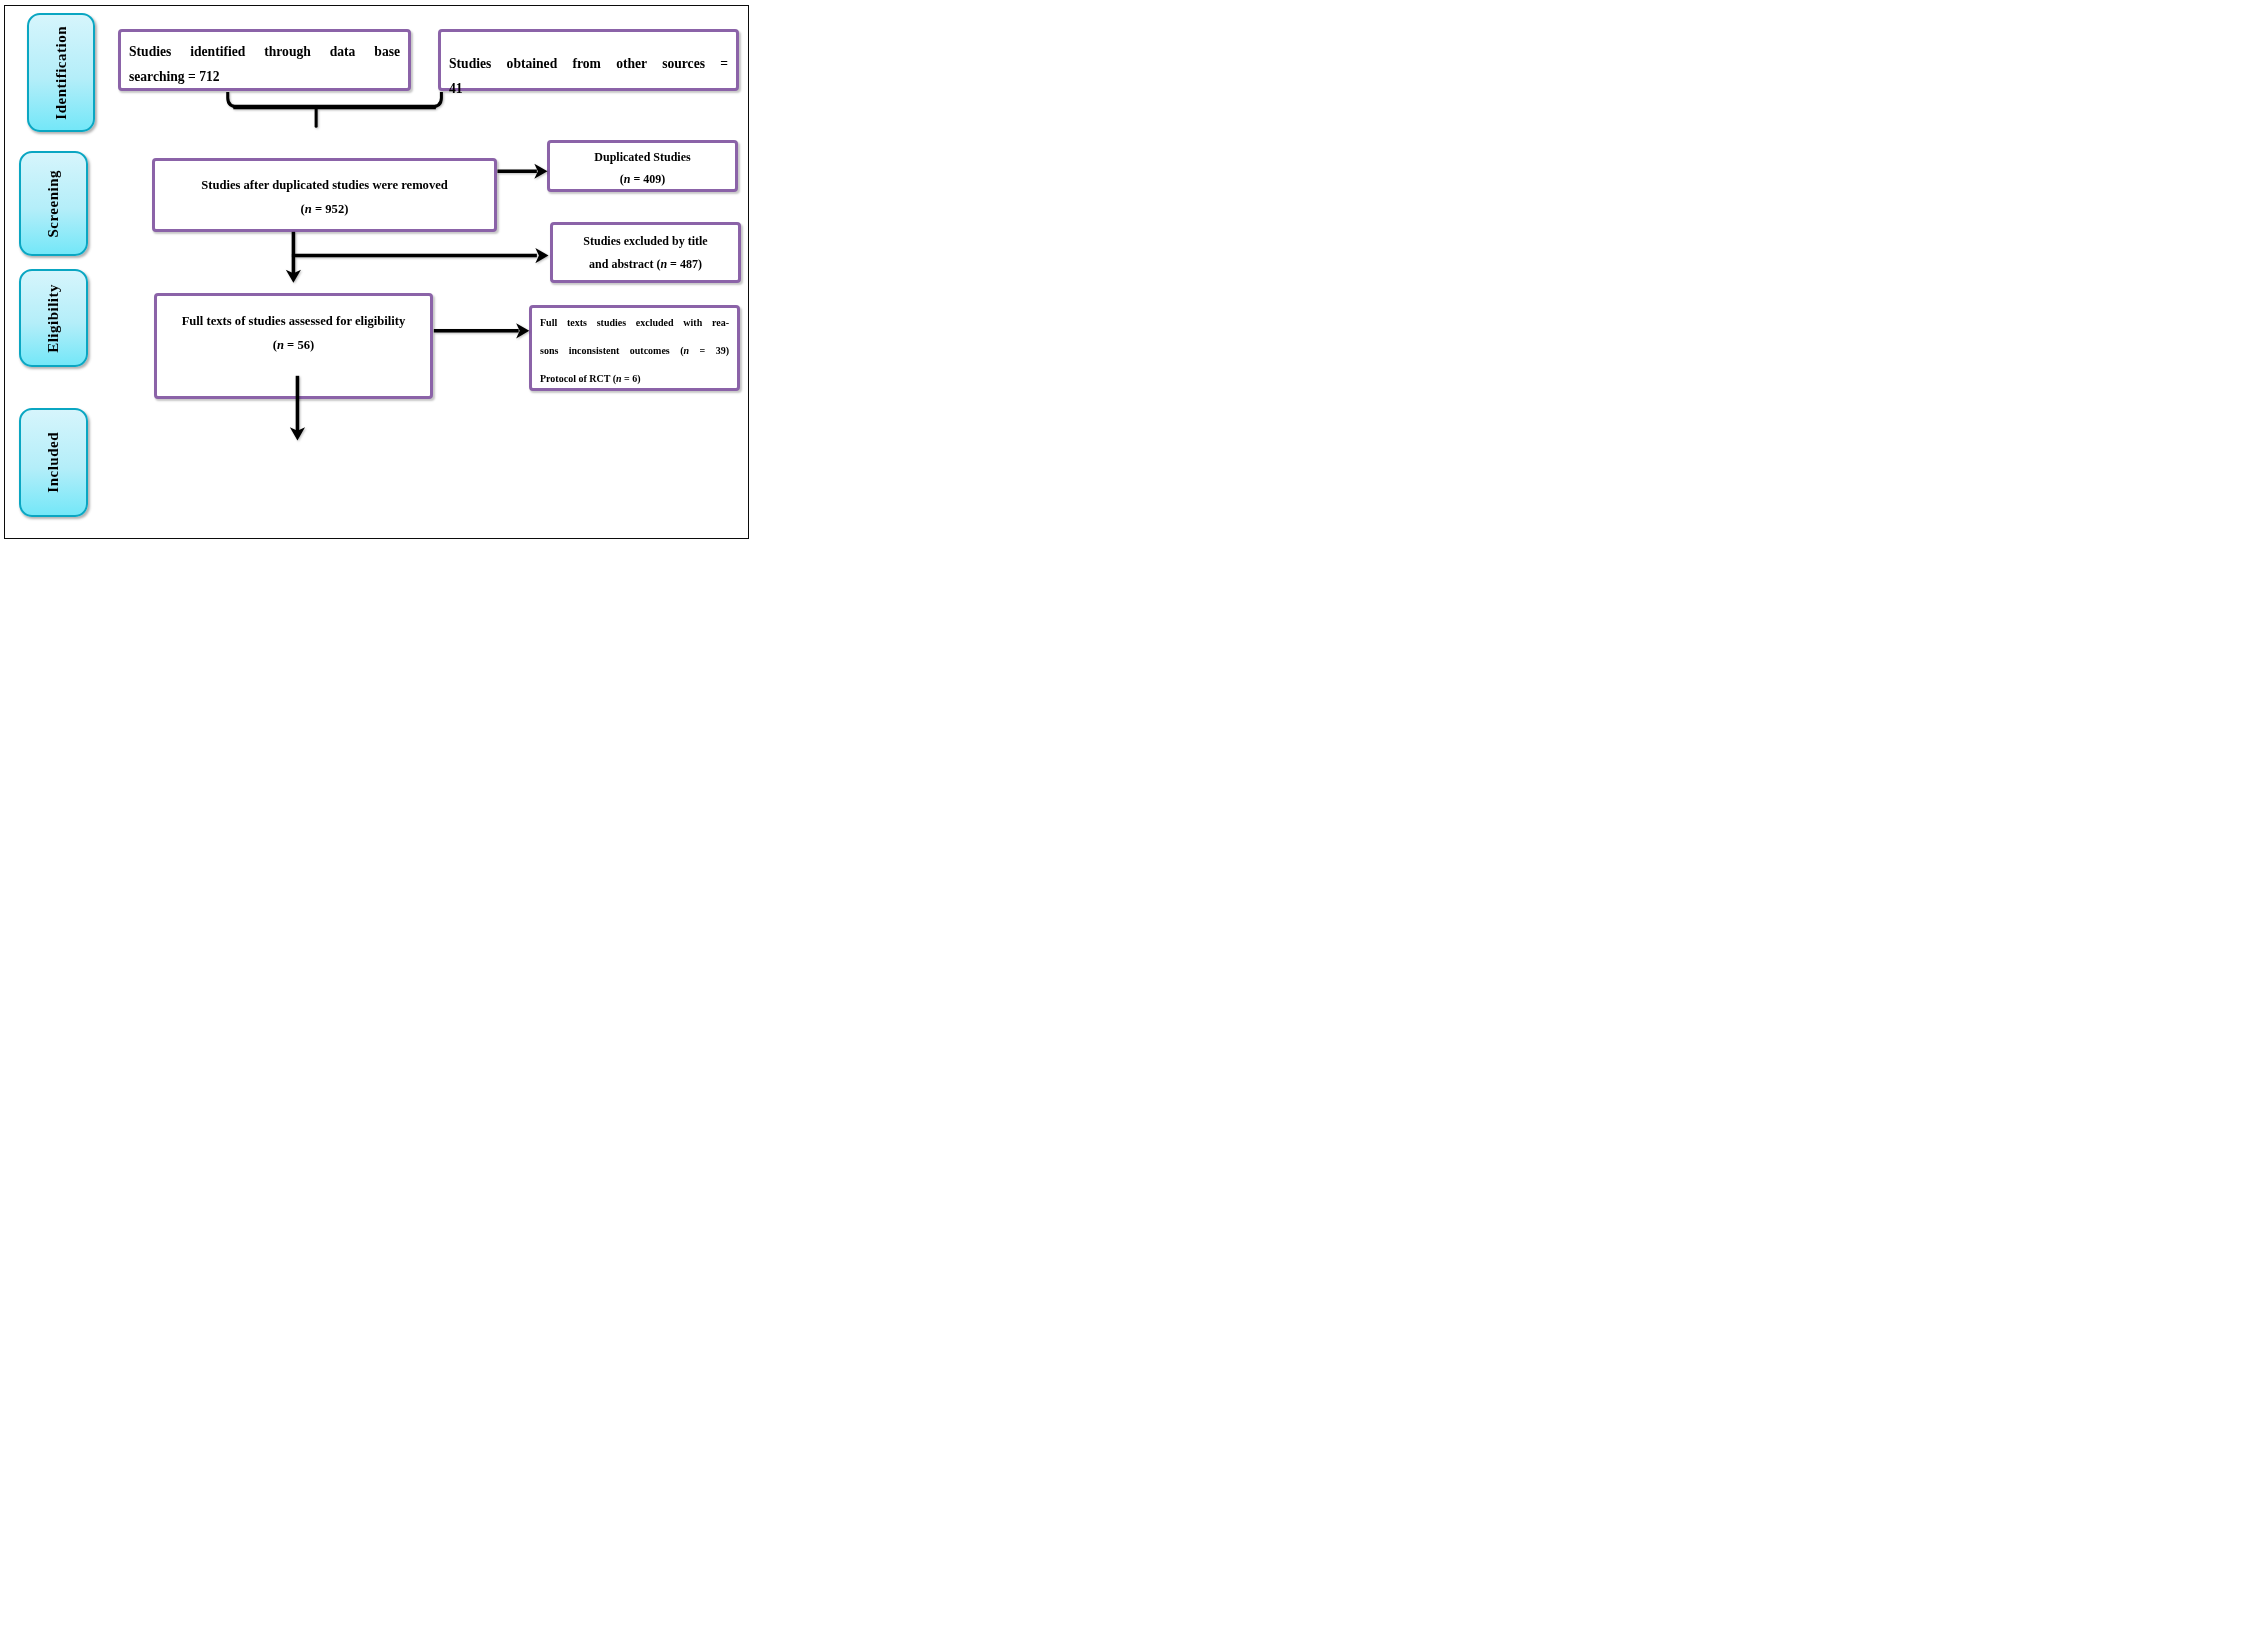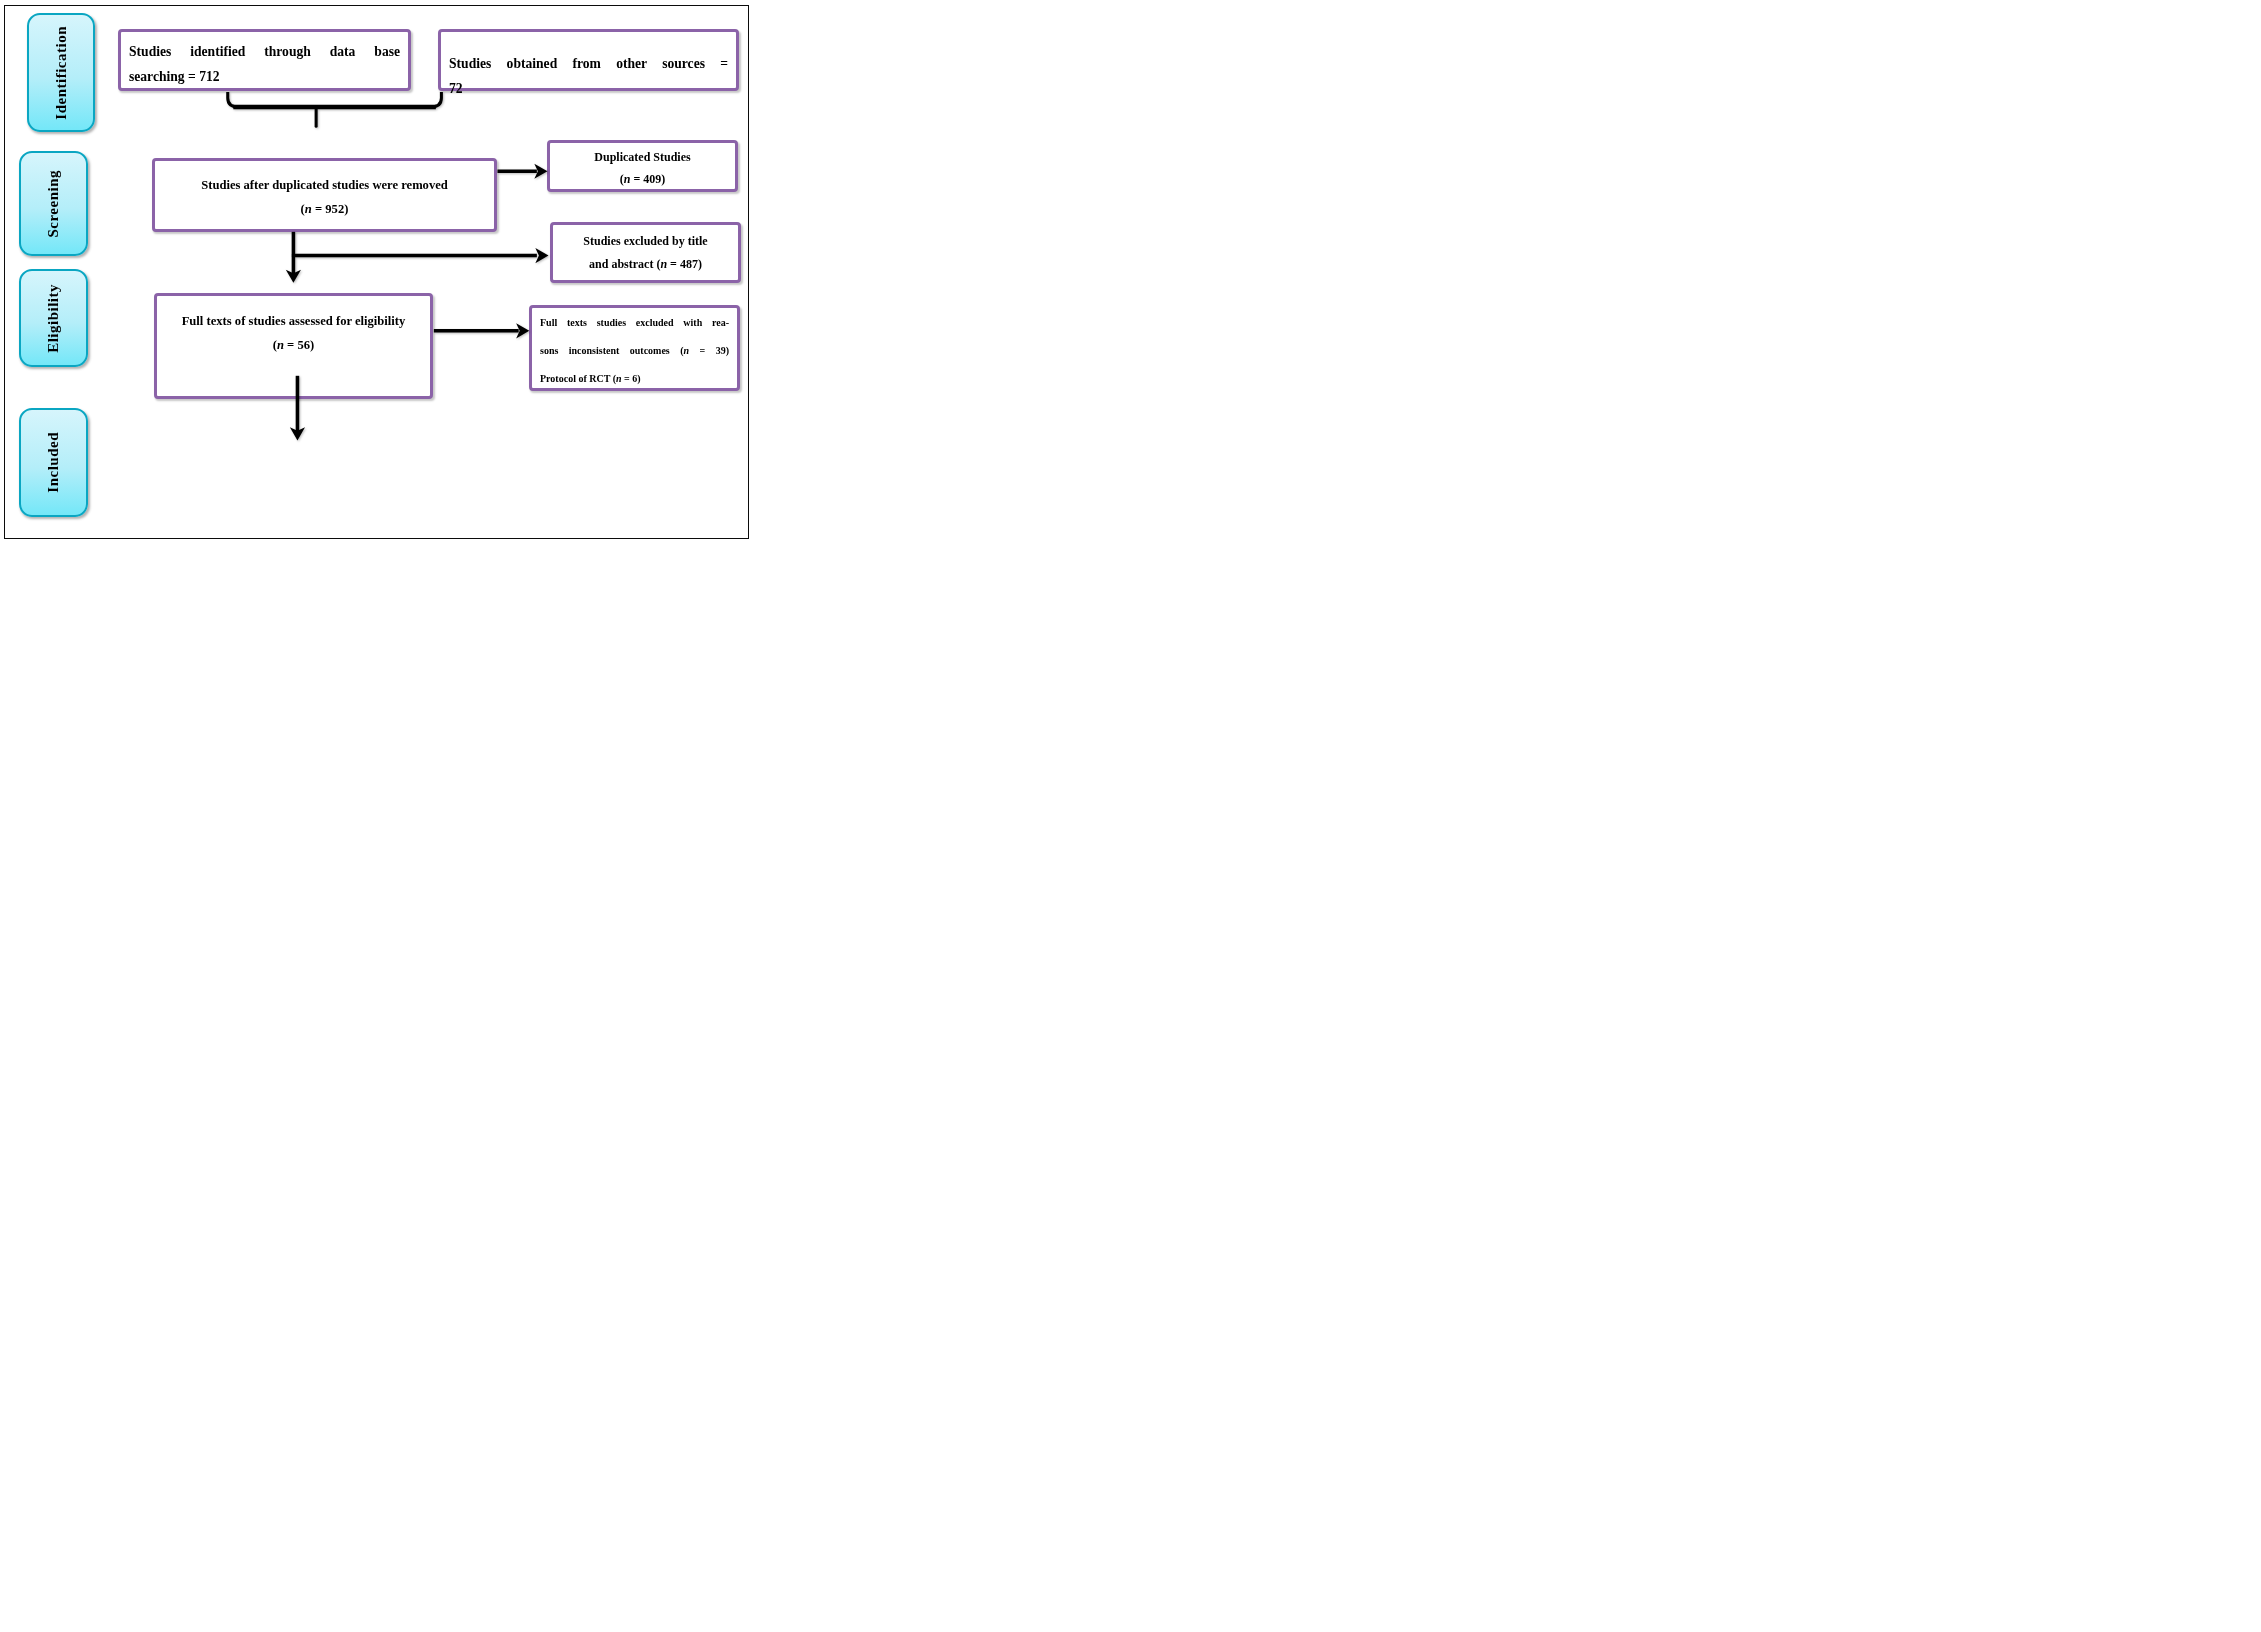--- a/index.html
+++ b/index.html
@@ -69,21 +69,21 @@
     <span>Included</span>
   </div>
 
   <div class="pbox box-a">
     <div class="ln j">Studies identified through data base</div>
     <div class="ln">searching = 712</div>
   </div>
 
   <div class="pbox box-b">
     <div class="ln j">Studies obtained from other sources =</div>
-    <div class="ln">72</div>
+    <div class="ln">41</div>
   </div>
 
   <div class="pbox box-c">
     <div class="ln c">Studies after duplicated studies were removed</div>
     <div class="ln c">(<i>n</i> = 952)</div>
   </div>
 
   <div class="pbox box-d">
     <div class="ln c">Duplicated Studies</div>
     <div class="ln c">(<i>n</i> = 409)</div>

